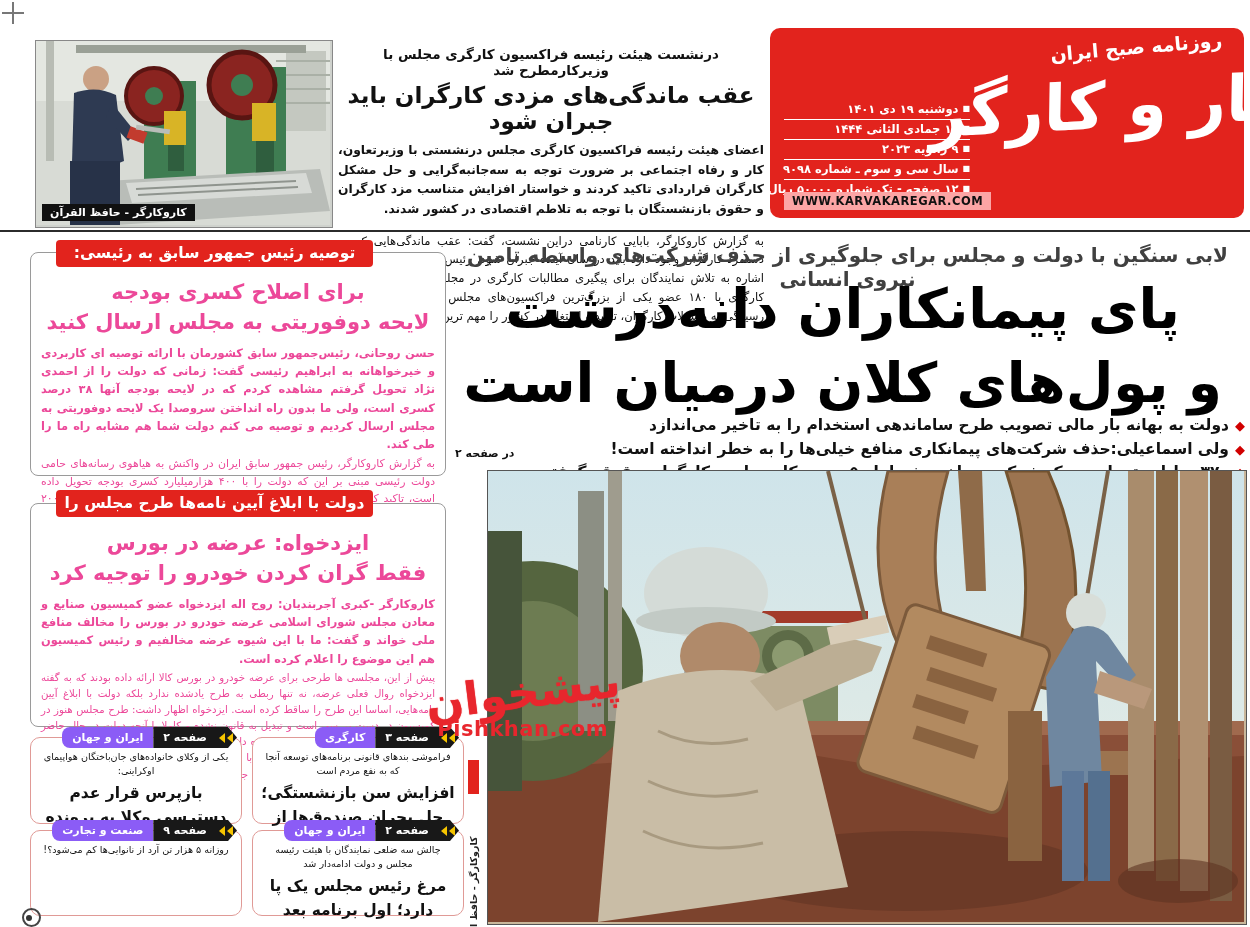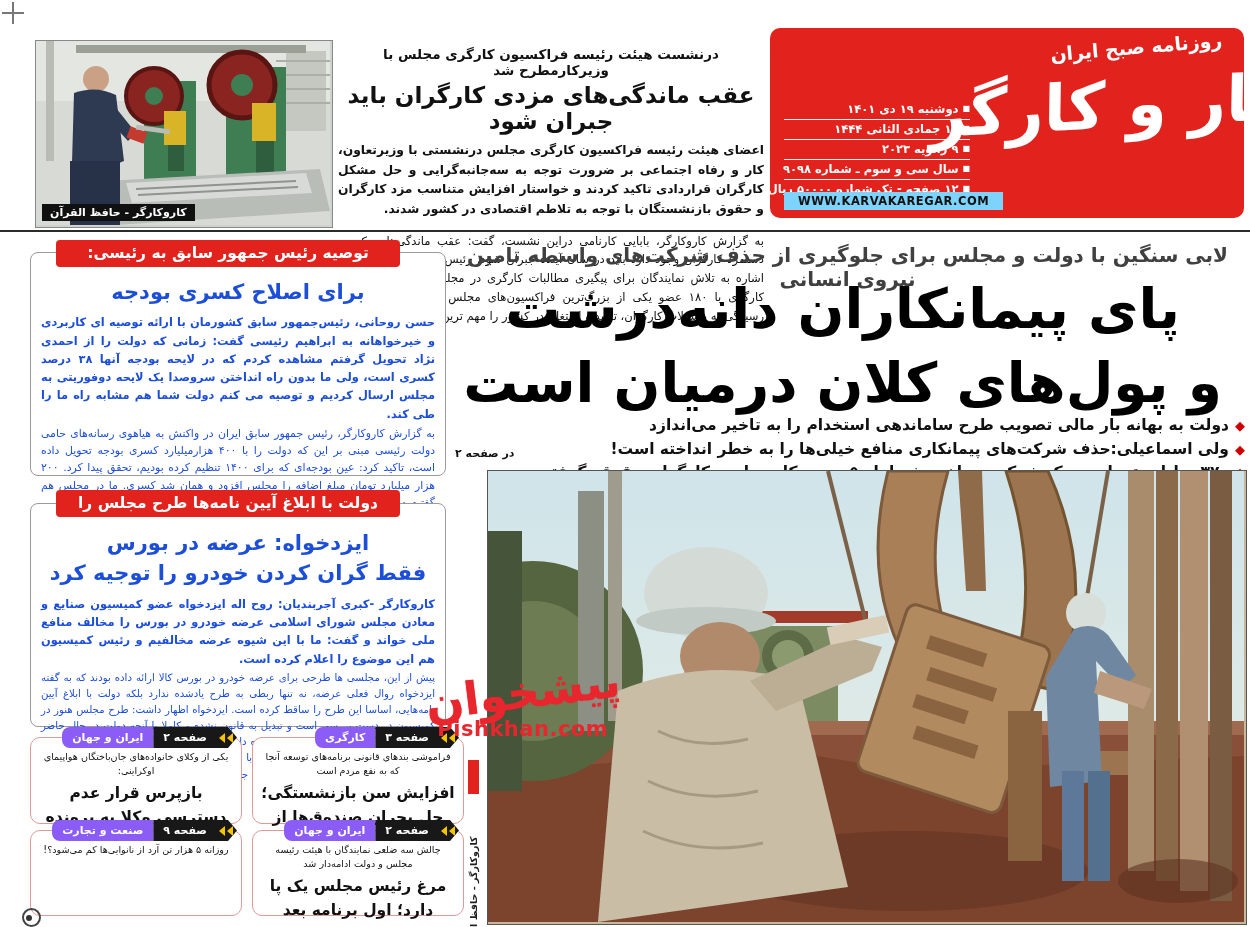--- a/index.html
+++ b/index.html
@@ -11,45 +11,45 @@
   .regcross:before,.regcross:after{content:"";position:absolute;background:#777;}
   .regcross:before{left:10px;top:0;width:2px;height:22px;}
   .regcross:after{left:0;top:10px;width:22px;height:2px;}
   
   .masthead{left:770px;top:28px;width:474px;height:190px;background:#e2231d;border-radius:10px;color:#fff;}
   .m-tagline{position:absolute;right:22px;top:8px;font-size:19px;font-weight:bold;transform:rotate(-5deg);}
   .m-title{position:absolute;right:4px;top:46px;width:310px;text-align:center;font-size:64px;font-weight:bold;line-height:1.05;transform:rotate(-3deg) skewX(-4deg);white-space:nowrap;}
   .m-dates{position:absolute;left:14px;top:72px;width:186px;direction:rtl;}
   .m-dates .row{font-size:11.5px;font-weight:bold;border-bottom:1px solid #fff;padding:2px 0 3px 0;white-space:nowrap;}
   .m-dates .sq{font-size:8px;vertical-align:2px;margin-left:4px;}
-  .m-url{position:absolute;left:14px;top:164px;background:#7dd3fc;color:#111;font-size:11.5px;font-weight:bold;padding:2px 14px;letter-spacing:.5px;}
+  .m-url{position:absolute;left:14px;top:164px;background:#fca5a5;color:#111;font-size:11.5px;font-weight:bold;padding:2px 8px;letter-spacing:.5px;}
   
   .tphoto{left:35px;top:40px;width:296px;height:186px;border:1px solid #888;background:#cfd2cd;}
   .tphoto svg{display:block;}
   .tphoto-cap{position:absolute;left:6px;bottom:6px;background:#101010;color:#fff;font-size:11px;font-weight:bold;padding:2px 8px;direction:rtl;}
   
   .toparticle{left:338px;top:46px;width:426px;direction:rtl;color:#111;}
   .ta-kicker{text-align:center;font-size:13.5px;font-weight:bold;margin-bottom:4px;}
   .ta-head{text-align:center;font-size:23px;font-weight:900;margin-bottom:7px;}
   .ta-lead{font-size:12.3px;font-weight:bold;text-align:justify;line-height:1.6;margin-bottom:12px;}
   .ta-body{font-size:11.6px;text-align:justify;line-height:1.62;}
   .ta-more{font-size:10.5px;font-weight:bold;text-align:left;margin-top:2px;}
   .divider{left:0;top:230px;width:1250px;height:2px;background:#2b2b2b;}
   
   .lead-kicker{left:450px;top:243px;width:795px;text-align:center;font-size:20px;font-weight:bold;direction:rtl;color:#404040;}
   .lead-head{left:440px;top:272px;width:805px;text-align:center;direction:rtl;color:#000;font-weight:900;font-size:55px;line-height:74px;letter-spacing:-1px;}
   .lead-bullets{right:5px;top:414px;width:800px;direction:rtl;text-align:right;}
   .lead-bullets .b{font-size:15.5px;font-weight:bold;color:#111;line-height:22.5px;white-space:nowrap;}
   .lead-bullets .dia{color:#d10000;font-size:13px;margin-left:6px;}
   .pageref{left:455px;top:447px;font-size:11px;font-weight:bold;direction:rtl;color:#111;}
   
-  .artbox{left:30px;width:416px;border:1px solid #9a9a9a;border-radius:8px;background:#fff;direction:rtl;padding:24px 10px 6px 10px;box-sizing:border-box;color:#1d4ed8;}
+  .artbox{left:30px;width:416px;border:1px solid #9a9a9a;border-radius:8px;background:#fff;direction:rtl;padding:24px 10px 6px 10px;box-sizing:border-box;color:#ec4899;}
   .artA{top:252px;height:224px;}
   .artB{top:503px;height:224px;}
-  .banner{left:56px;width:344px;height:27px;background:#e2231d;border-radius:4px;color:#fff;font-size:15.5px;font-weight:bold;text-align:center;line-height:27px;direction:rtl;z-index:3;}
+  .banner{left:56px;width:317px;height:27px;background:#e2231d;border-radius:4px;color:#fff;font-size:15.5px;font-weight:bold;text-align:center;line-height:27px;direction:rtl;z-index:3;}
   .bannerA{top:240px;}
   .bannerB{top:490px;}
   .art-head{text-align:center;font-size:21px;font-weight:900;line-height:1.45;margin-bottom:6px;}
   .art-lead{font-size:11.4px;font-weight:bold;text-align:justify;line-height:1.6;}
   .art-body{font-size:10.9px;text-align:justify;line-height:1.58;margin-top:2px;}
   .art-more{font-size:10px;font-weight:bold;text-align:left;margin-top:1px;}
   
   .teaser{width:212px;border:1px solid #e09a96;border-radius:10px;background:#fff;direction:rtl;box-sizing:border-box;padding:12px 8px 4px 8px;color:#111;}
   .t1{left:30px;top:737px;height:87px;}
   .t2{left:30px;top:830px;height:86px;}
@@ -154,20 +154,21 @@
   <div class="b"><span class="dia">◆</span><span>دولت به بهانه بار مالی تصویب طرح ساماندهی استخدام را به تاخیر می‌اندازد</span></div>
   <div class="b"><span class="dia">◆</span><span>ولی اسماعیلی:حذف شرکت‌های پیمانکاری منافع خیلی‌ها را به خطر انداخته است!</span></div>
   <div class="b"><span class="dia">◆</span><span>۳۷۰ میلیارد تومان به یک شرکت پرداخت شد اما ۵۰ درصد کارمندان و کارگران حقوق نگرفته بودند</span></div>
 </div>
 <div class="abs pageref">در صفحه ۲</div>
 
 <div class="abs banner bannerA">توصیه رئیس جمهور سابق به رئیسی:</div>
 <div class="abs artbox artA">
   <div class="art-head">
     <span>برای اصلاح کسری بودجه</span><br>
+    <span>لایحه دوفوریتی به مجلس ارسال کنید</span>
   </div>
   <div class="art-lead">حسن روحانی، رئیس‌جمهور سابق کشورمان با ارائه توصیه ای کاربردی و خیرخواهانه به ابراهیم رئیسی گفت: زمانی که دولت را از احمدی نژاد تحویل گرفتم مشاهده کردم که در لایحه بودجه آنها ۳۸ درصد کسری است، ولی ما بدون راه انداختن سروصدا یک لایحه دوفوریتی به مجلس ارسال کردیم و توصیه می کنم دولت شما هم مشابه راه ما را طی کند.</div>
   <div class="art-body">به گزارش کاروکارگر، رئیس جمهور سابق ایران در واکنش به هیاهوی رسانه‌های حامی دولت رئیسی مبنی بر این که دولت را با ۴۰۰ هزارمیلیارد کسری بودجه تحویل داده است، تاکید کرد: عین بودجه‌ای که برای ۱۴۰۰ تنظیم کرده بودیم، تحقق پیدا کرد. ۲۰۰ هزار میلیارد تومان مبلغ اضافه را مجلس افزود و همان شد کسری. ما در مجلس هم گفتیم ۴۰۰ هزار میلیارد تومان را اضافه نکنید.</div>
   <div class="art-more">ادامه در صفحه ۲</div>
 </div>
 
 <div class="abs banner bannerB">دولت با ابلاغ آیین نامه‌ها طرح مجلس را ساقط کرد</div>
 <div class="abs artbox artB">
   <div class="art-head">
     <span>ایزدخواه: عرضه در بورس</span><br>

